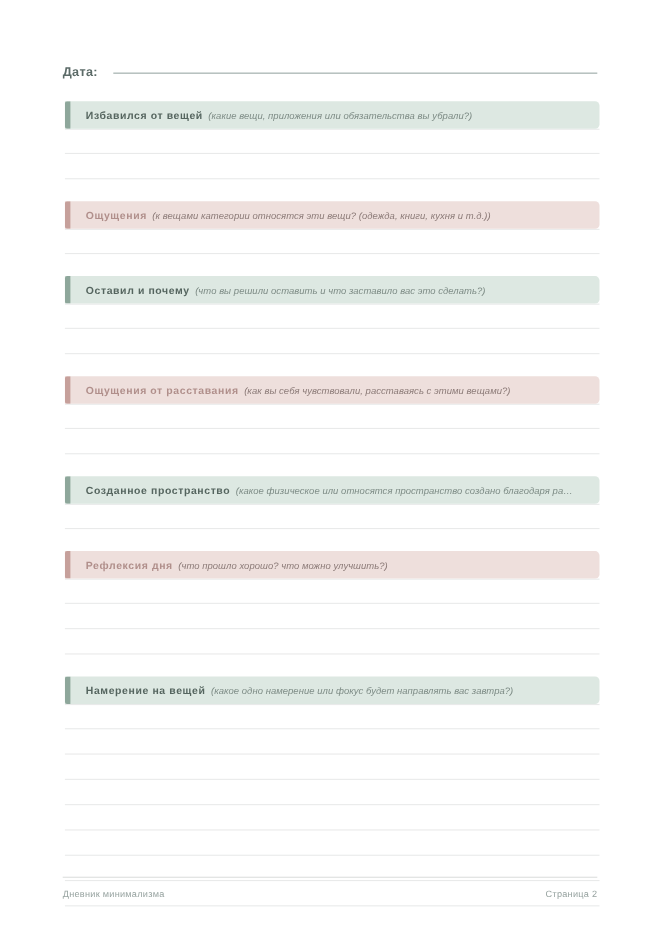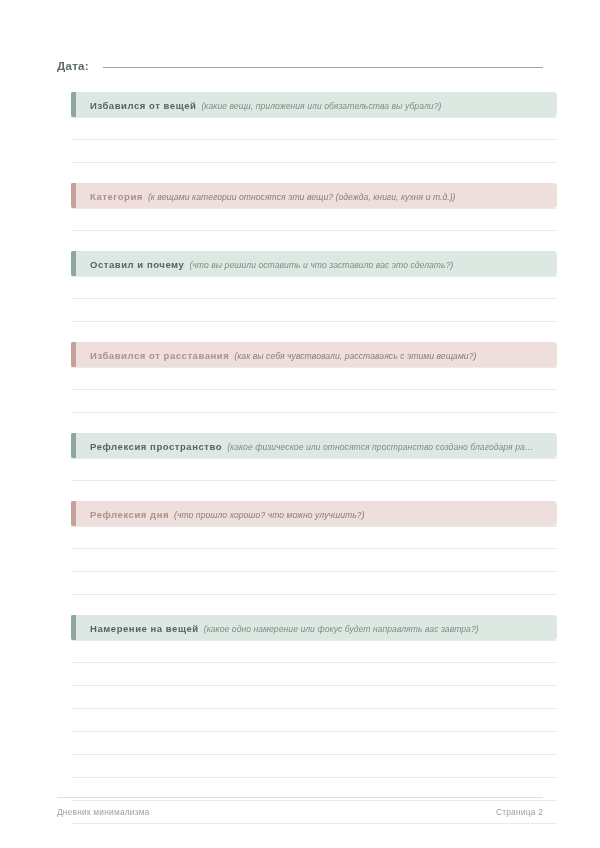--- a/index.html
+++ b/index.html
@@ -49,21 +49,21 @@
     margin-left: 14px;
     height: 0;
     border-bottom: 1px solid #9aa8a5;
     position: relative;
     top: -2px;
   }
 
   
   .sections {
     position: absolute;
-    left: 71px;
+    left: 59px;
     top: 92px;
     width: 486px;
   }
   .section { position: relative; }
 
   .band {
     position: relative;
     height: 25px;
     border-radius: 0 4px 4px 0;
     display: flex;
@@ -162,53 +162,53 @@
         </div>
         <div class="lines">
           <div class="wline"></div>
           <div class="wline"></div>
         </div>
       </div>
       <div class="gap"></div>
       <div class="section v-rose">
         <div class="band">
           <span class="accent"></span>
-          <span class="band-text"><span class="band-title">Категория</span><span class="band-hint">(к вещами категории относятся эти вещи? (одежда, книги, кухня и т.д.))</span></span>
+          <span class="band-text"><span class="band-title">Ощущения</span><span class="band-hint">(к вещами категории относятся эти вещи? (одежда, книги, кухня и т.д.))</span></span>
         </div>
         <div class="lines">
           <div class="wline"></div>
         </div>
       </div>
       <div class="gap"></div>
       <div class="section v-sage">
         <div class="band">
           <span class="accent"></span>
           <span class="band-text"><span class="band-title">Оставил и почему</span><span class="band-hint">(что вы решили оставить и что заставило вас это сделать?)</span></span>
         </div>
         <div class="lines">
           <div class="wline"></div>
           <div class="wline"></div>
         </div>
       </div>
       <div class="gap"></div>
       <div class="section v-rose">
         <div class="band">
           <span class="accent"></span>
-          <span class="band-text"><span class="band-title">Избавился от расставания</span><span class="band-hint">(как вы себя чувствовали, расставаясь с этими вещами?)</span></span>
-        </div>
-        <div class="lines">
-          <div class="wline"></div>
-          <div class="wline"></div>
-        </div>
-      </div>
-      <div class="gap"></div>
-      <div class="section v-sage">
-        <div class="band">
-          <span class="accent"></span>
-          <span class="band-text"><span class="band-title">Рефлексия пространство</span><span class="band-hint">(какое физическое или относятся пространство создано благодаря ра…</span></span>
+          <span class="band-text"><span class="band-title">Ощущения от расставания</span><span class="band-hint">(как вы себя чувствовали, расставаясь с этими вещами?)</span></span>
+        </div>
+        <div class="lines">
+          <div class="wline"></div>
+          <div class="wline"></div>
+        </div>
+      </div>
+      <div class="gap"></div>
+      <div class="section v-sage">
+        <div class="band">
+          <span class="accent"></span>
+          <span class="band-text"><span class="band-title">Созданное пространство</span><span class="band-hint">(какое физическое или относятся пространство создано благодаря ра…</span></span>
         </div>
         <div class="lines">
           <div class="wline"></div>
         </div>
       </div>
       <div class="gap"></div>
       <div class="section v-rose">
         <div class="band">
           <span class="accent"></span>
           <span class="band-text"><span class="band-title">Рефлексия дня</span><span class="band-hint">(что прошло хорошо? что можно улучшить?)</span></span>

